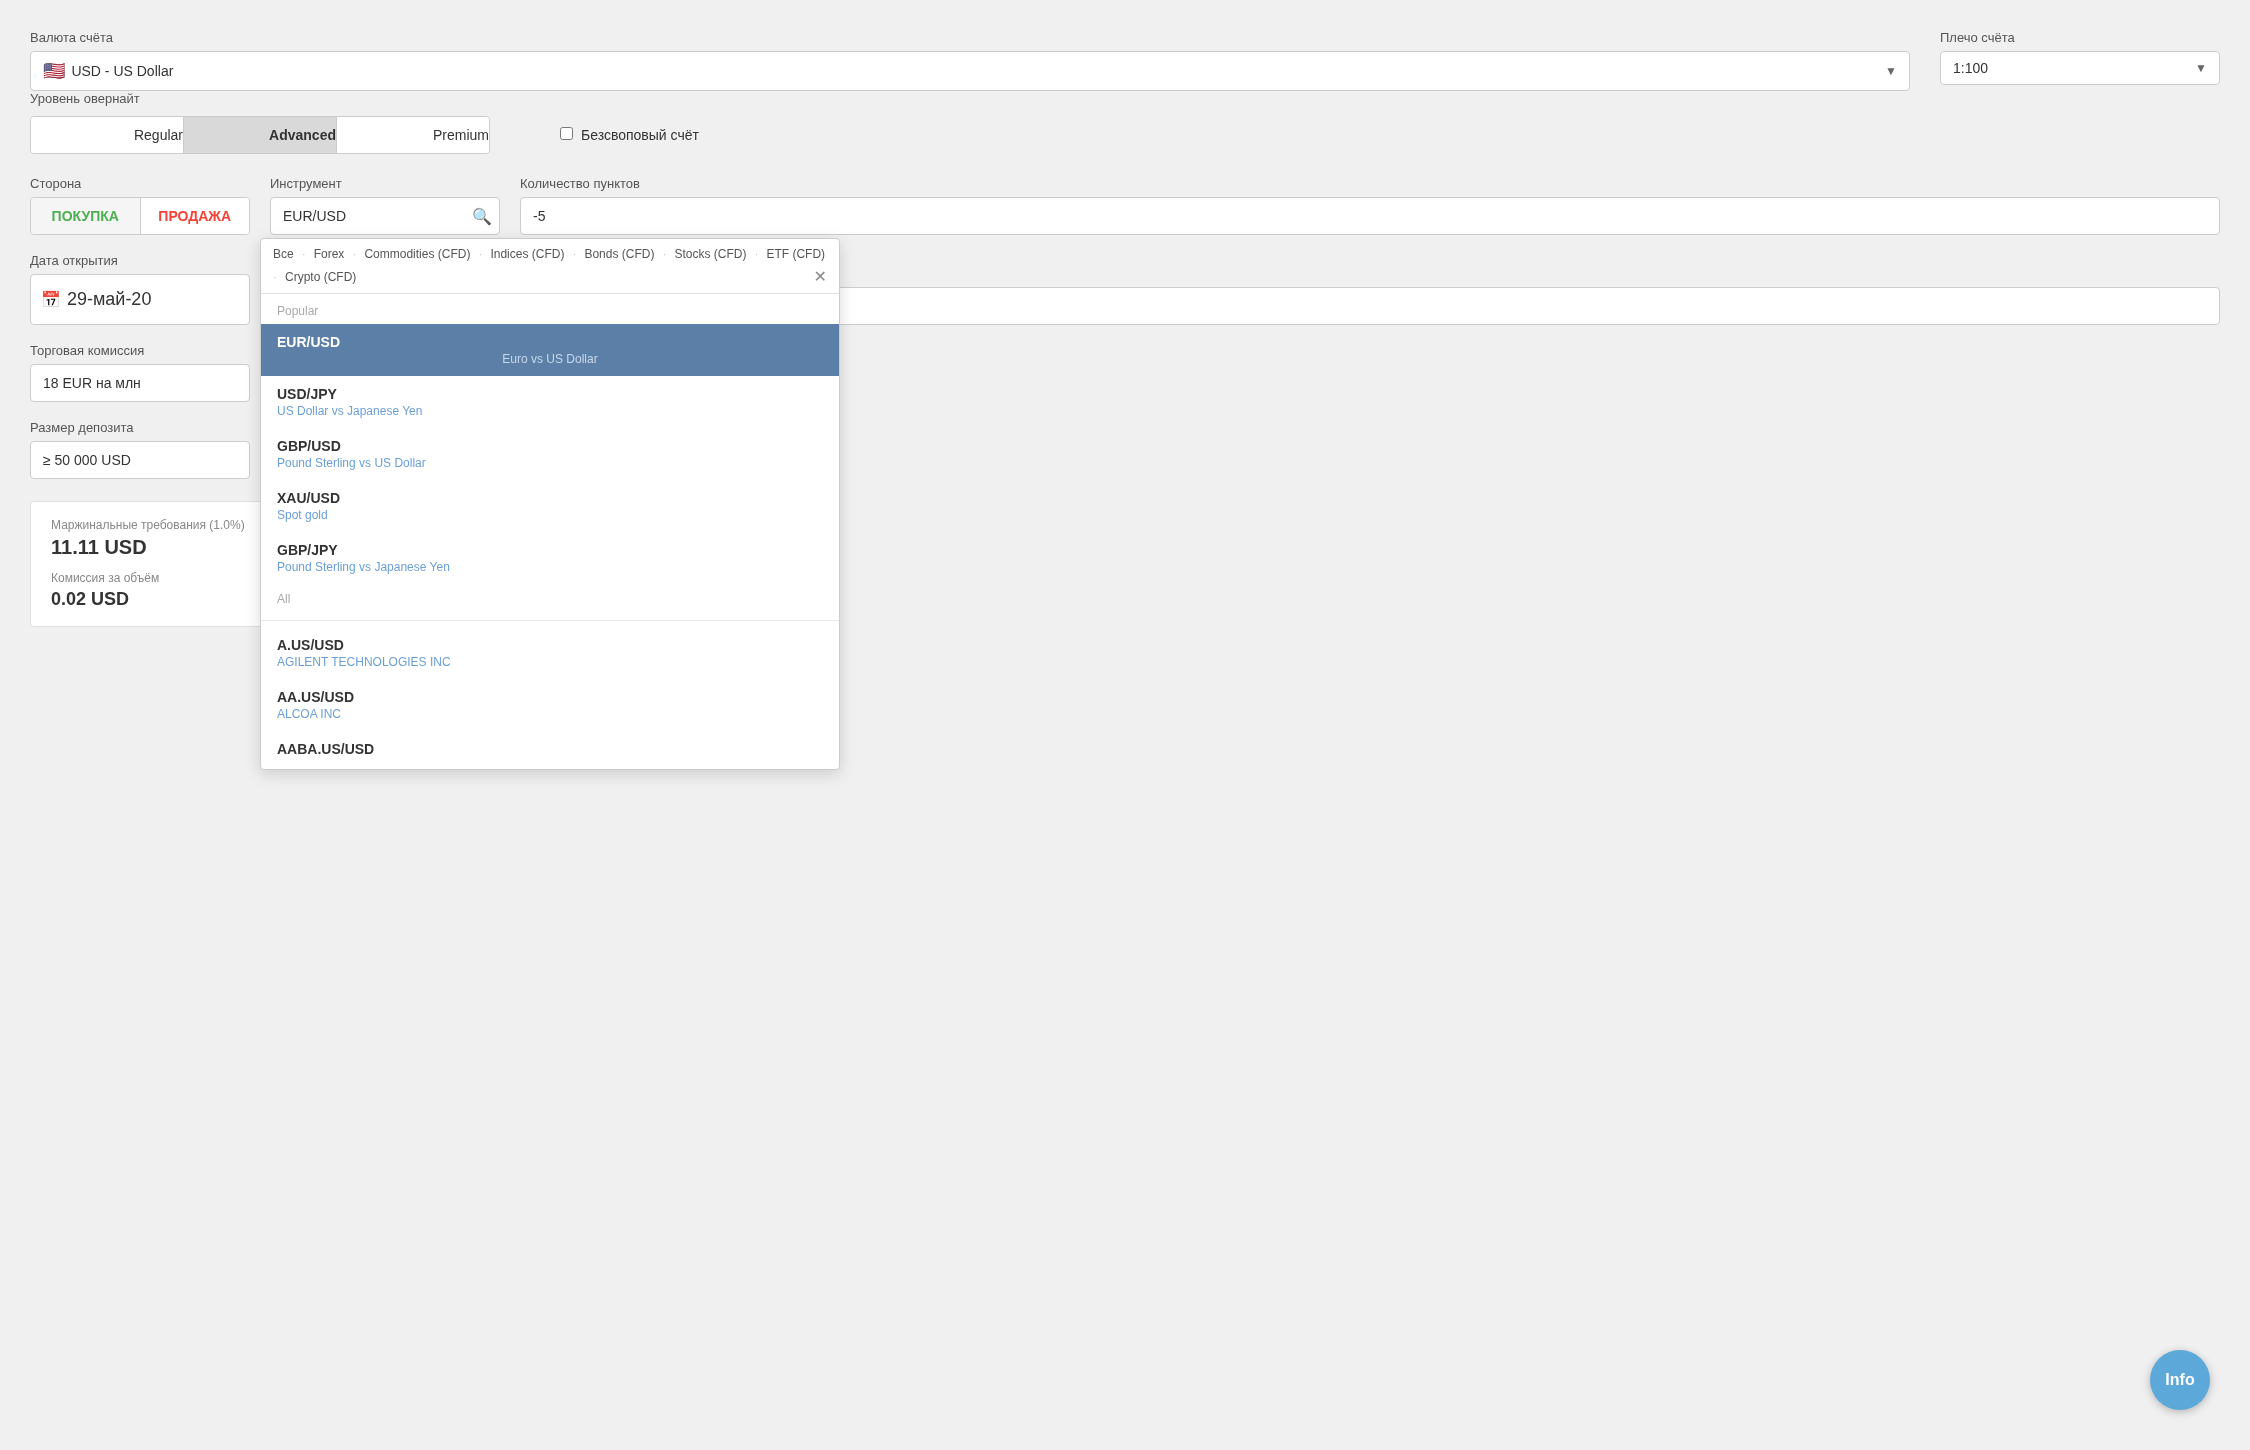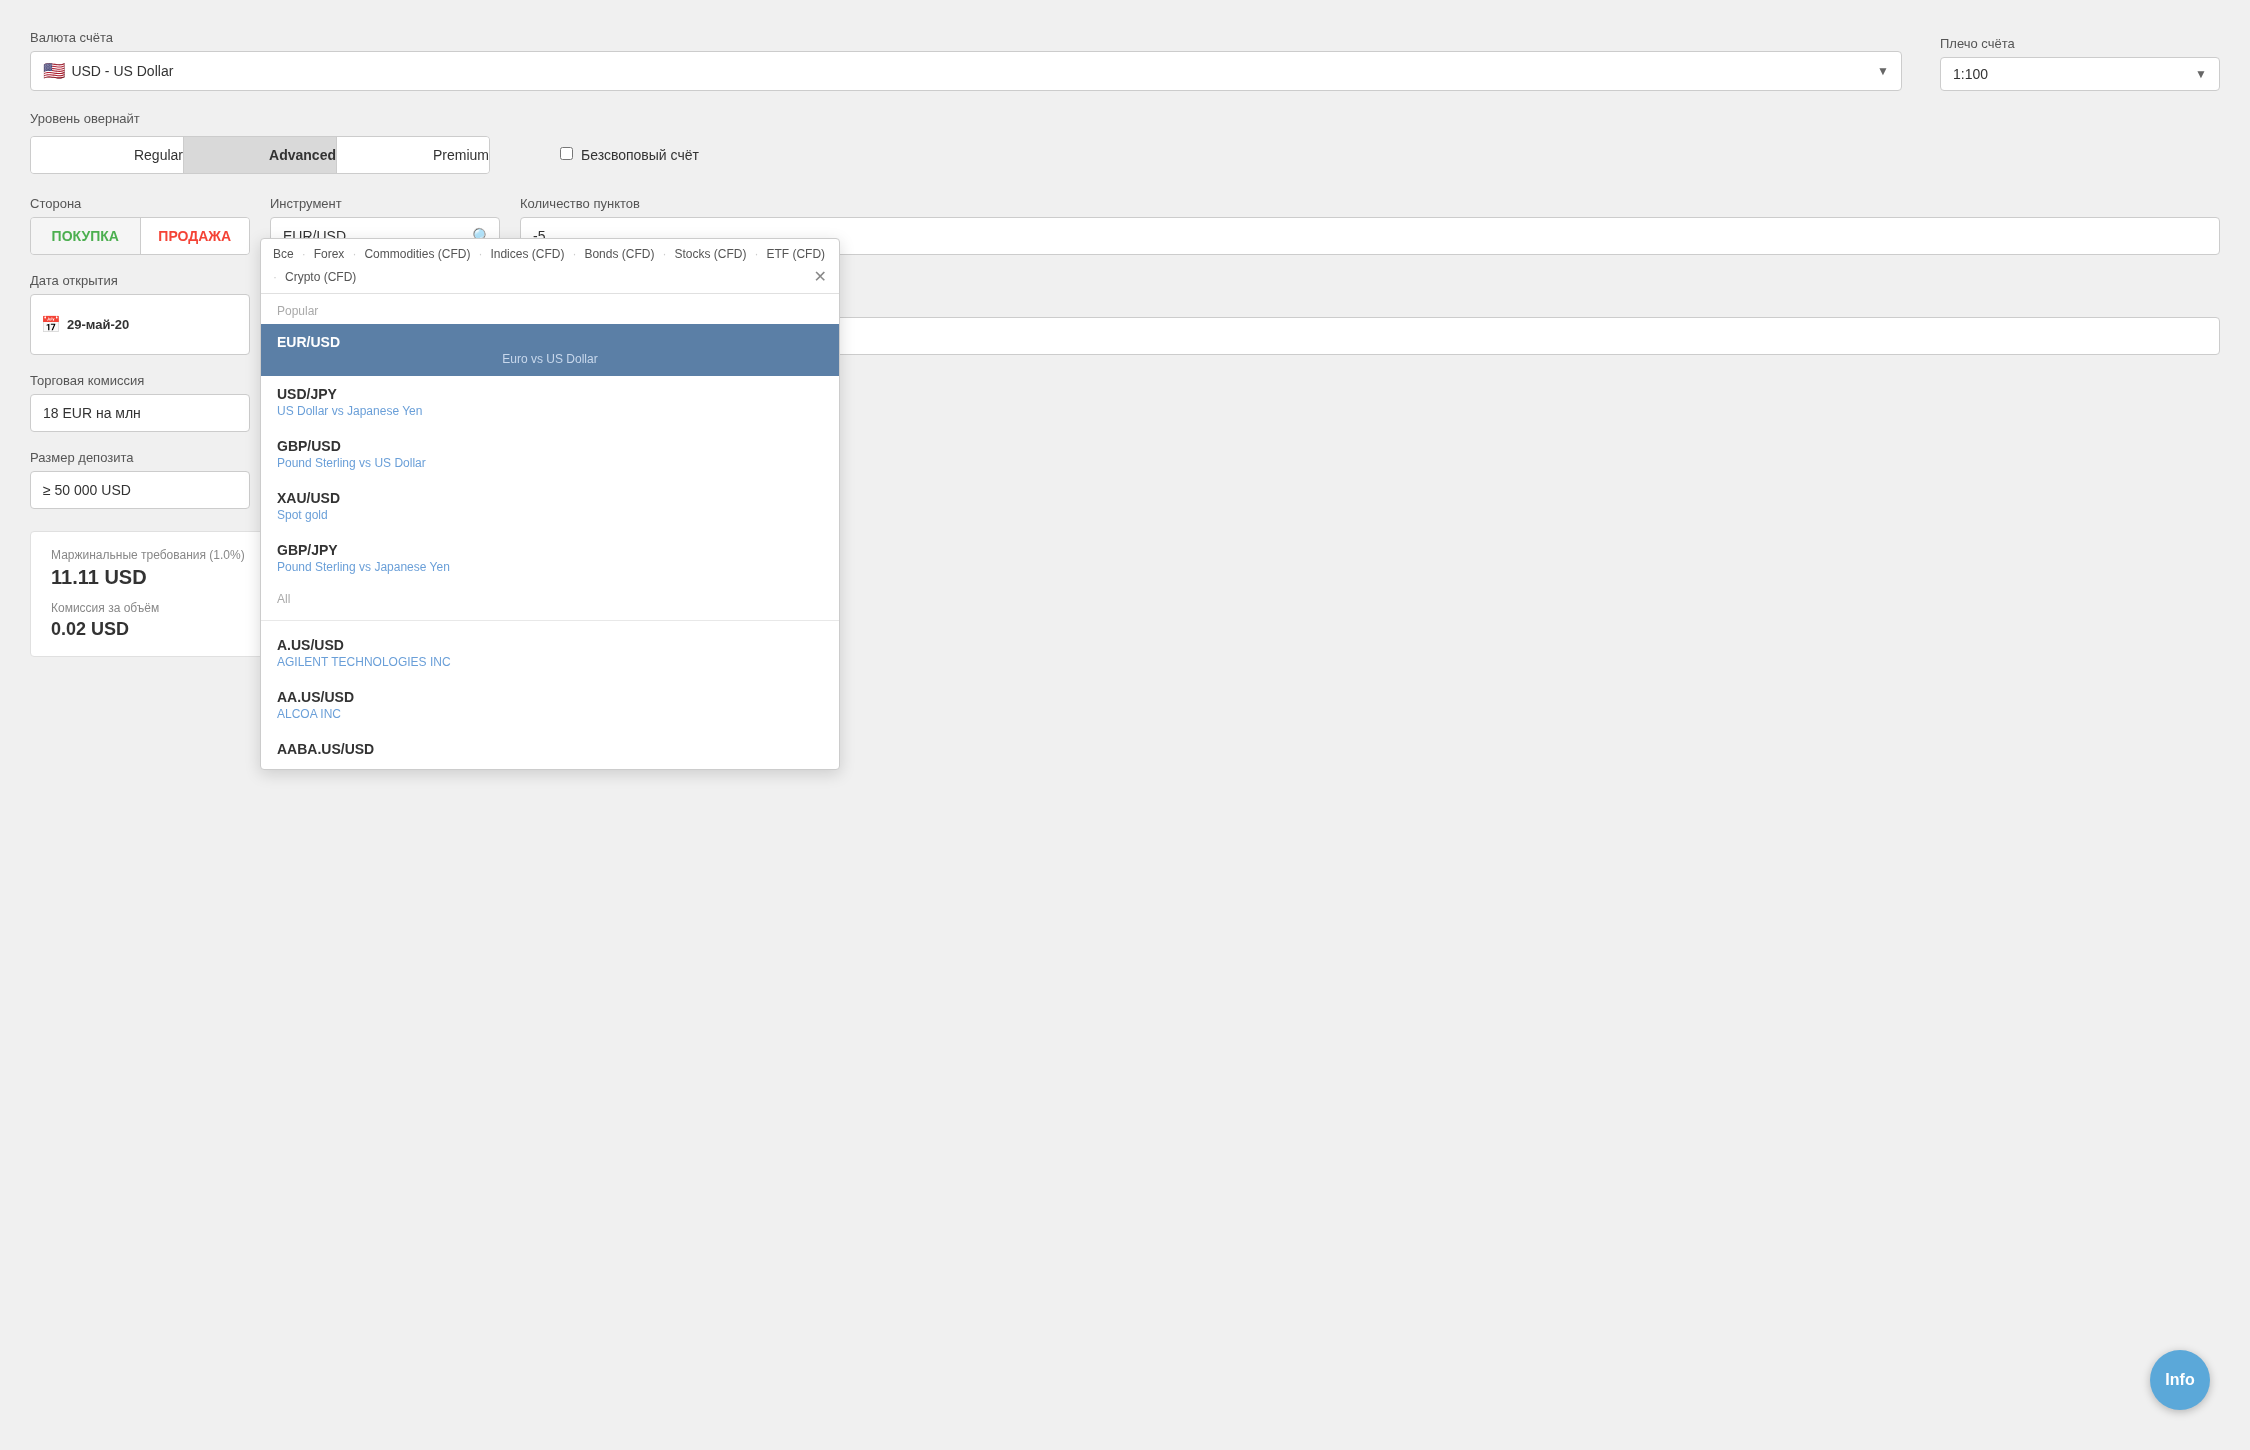--- a/index.html
+++ b/index.html
@@ -16,23 +16,22 @@
       position: relative;
     }
     .field-label {
       font-size: 13px;
       color: #555;
       margin-bottom: 6px;
       font-weight: 500;
     }
     .top-row {
       display: flex;
-      gap: 38px;
-      margin-bottom: 20px;
-      align-items: flex-end;
+      gap: 30px;
+      align-items: flex-start;
     }
     .top-left {
       flex: 1;
     }
     .top-right {
       width: 280px;
     }
     .overnight-section {
       margin-bottom: 22px;
     }
@@ -162,26 +161,25 @@
       border: 1px solid #ccc;
       border-radius: 4px;
       background: #fff;
       padding: 0 10px;
       gap: 6px;
       width: 220px;
     }
     .date-input-wrap input {
       border: none;
       outline: none;
-      font-size: 13px;
-      padding: 22px 0;
+      font-size: 18px;
+      padding: 14px 0;
       background: transparent;
       color: #333;
       width: 100%;
-      font-weight: bold;
     }
     .calendar-icon {
       font-size: 16px;
       color: #666;
     }
 
     .commission-section {
       margin-bottom: 18px;
     }
     .commission-value {

